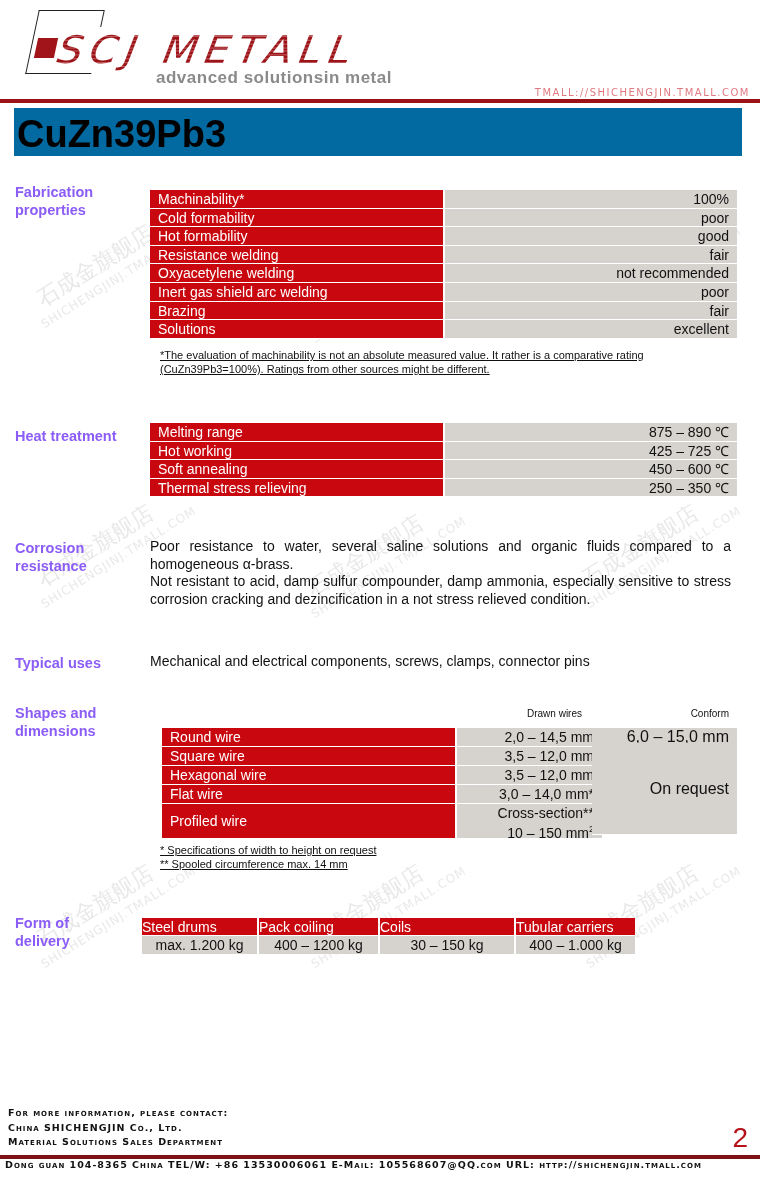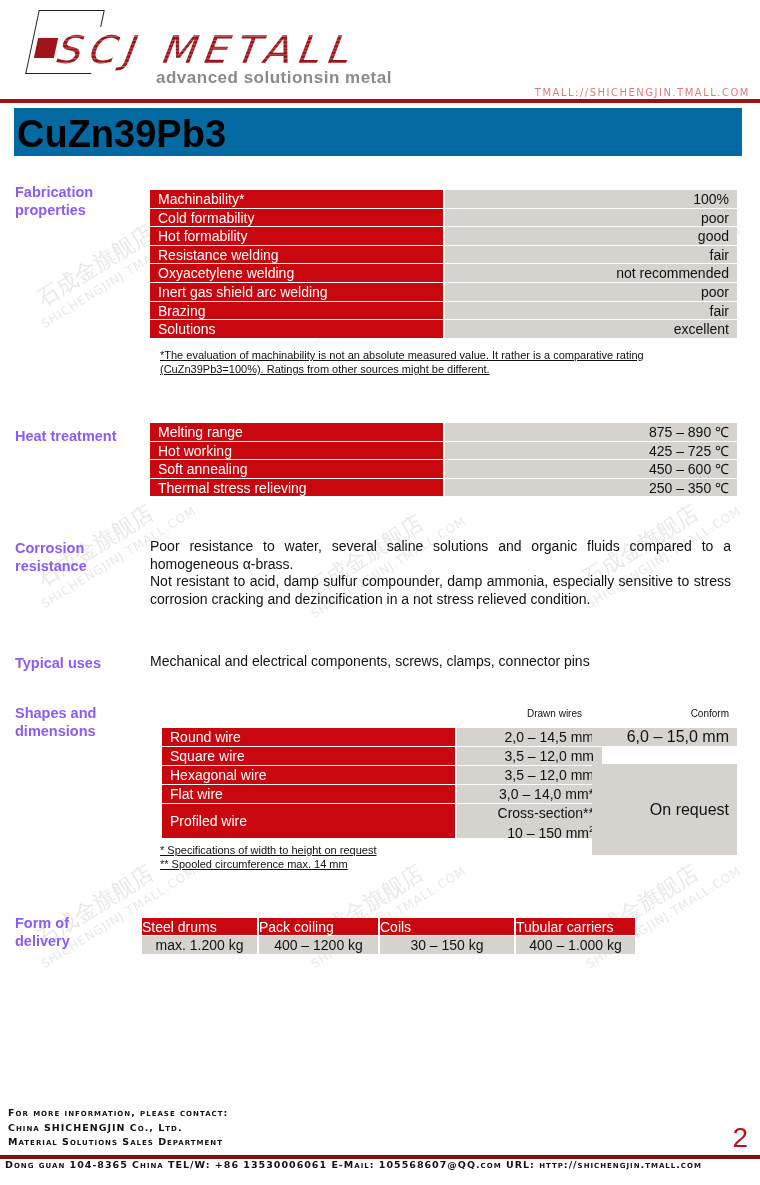--- a/index.html
+++ b/index.html
@@ -188,21 +188,21 @@
         <div class="v">3,0 – 14,0 mm*</div>
       </div>
     <div class="s-row" style="top:76px;height:35px;">
       <div class="k" style="line-height:35px;">Profiled wire</div>
       <div class="v" style="line-height:16px;padding-top:1px;">
         <div>Cross-section**</div>
         <div><span>10 – 150 mm</span><sup style="font-size:9px;">2</sup></div>
       </div>
     </div>
     <div class="conform-cell" style="top:0;height:19px;line-height:18px;">6,0 – 15,0 mm</div>
-    <div class="conform-cell" style="top:36px;height:92px;line-height:92px;padding-left:34px;">On request</div>
+    <div class="conform-cell" style="top:15px;height:92px;line-height:92px;padding-left:34px;">On request</div>
   </div>
 </div>
 <div class="note" style="top:843px;">
   <div>* Specifications of width to height on request</div>
   <div>** Spooled circumference max. 14 mm</div>
 </div>
 
 <div class="sec-label" style="top:914px;">
   <div>Form of</div>
   <div>delivery</div>

